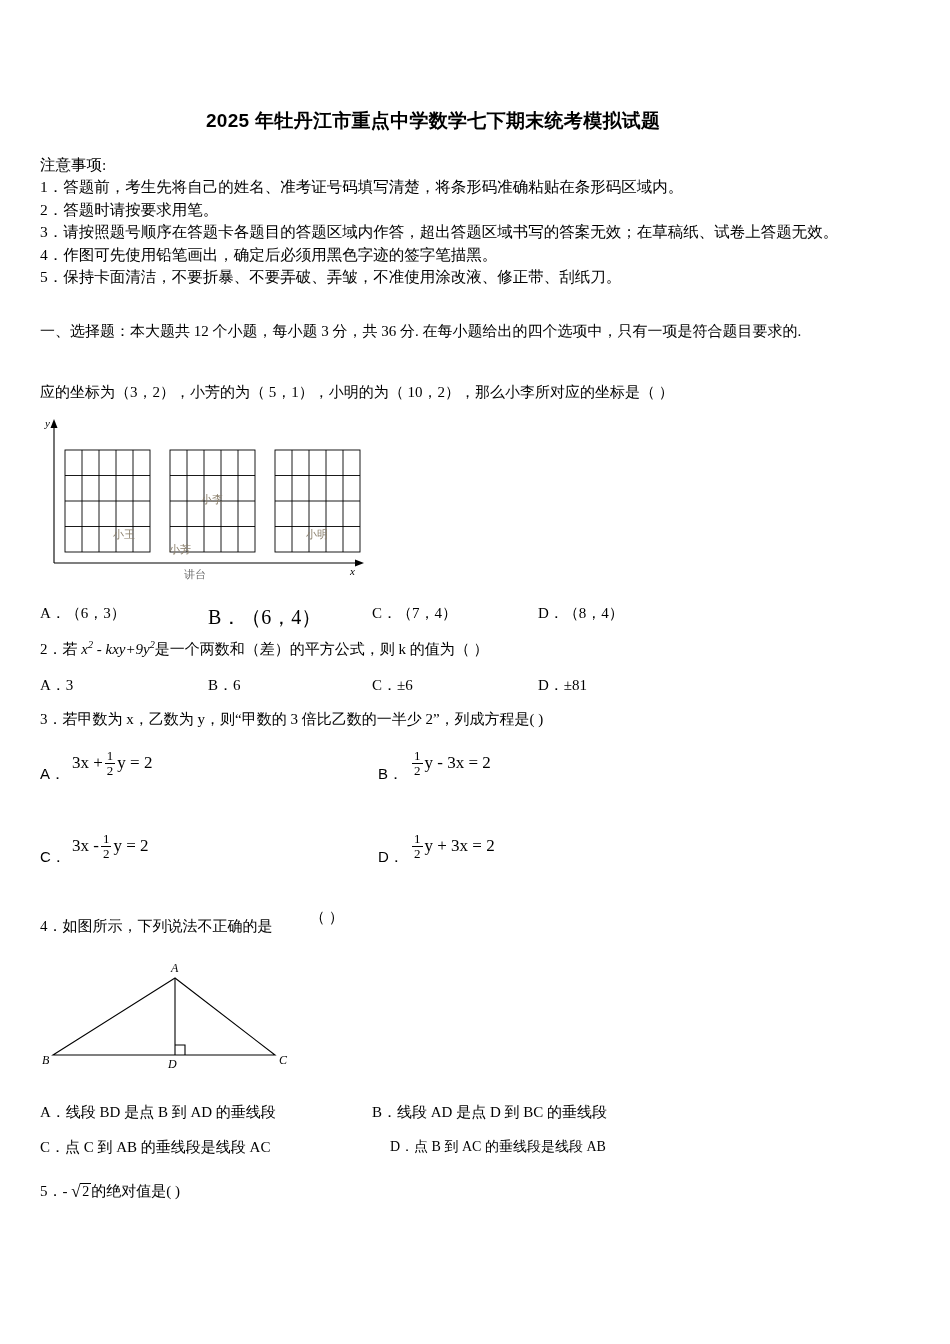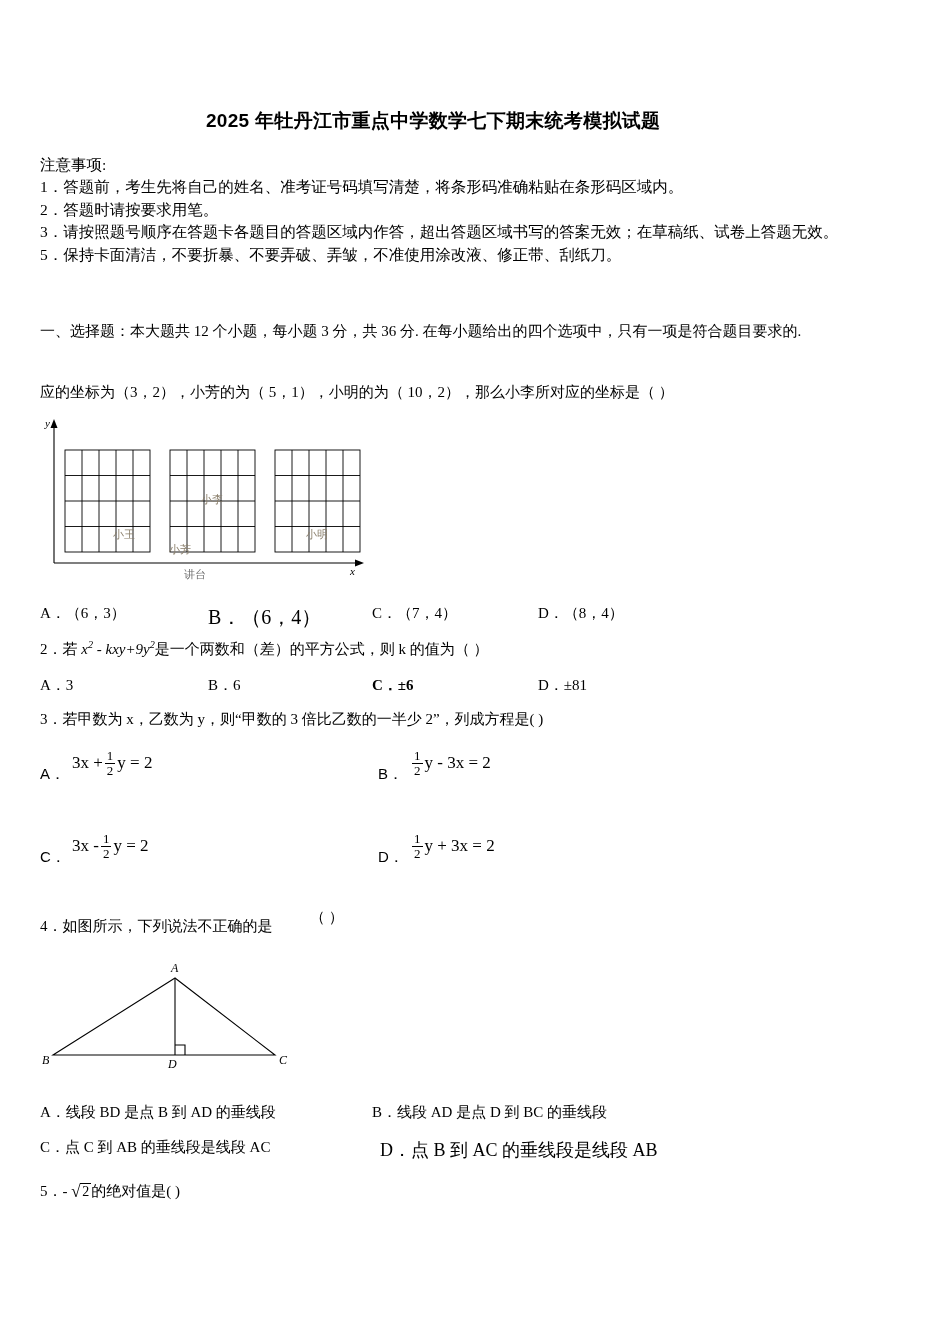--- a/index.html
+++ b/index.html
@@ -144,20 +144,21 @@
 <div class="page">
 
   <div class="doc-title">2025 年牡丹江市重点中学数学七下期末统考模拟试题</div>
 
   <div class="notice-head">注意事项:</div>
 
   <div class="notice-list">
     <div>1．答题前，考生先将自己的姓名、准考证号码填写清楚，将条形码准确粘贴在条形码区域内。</div>
     <div>2．答题时请按要求用笔。</div>
     <div>3．请按照题号顺序在答题卡各题目的答题区域内作答，超出答题区域书写的答案无效；在草稿纸、试卷上答题无效。</div>
+    <div>4．作图可先使用铅笔画出，确定后必须用黑色字迹的签字笔描黑。</div>
     <div>5．保持卡面清洁，不要折暴、不要弄破、弄皱，不准使用涂改液、修正带、刮纸刀。</div>
   </div>
 
   <div class="section-head">一、选择题：本大题共 12 个小题，每小题 3 分，共 36 分. 在每小题给出的四个选项中，只有一项是符合题目要求的.</div>
 
   <div class="q1-line2">应的坐标为（3，2），小芳的为（ 5，1），小明的为（ 10，2），那么小李所对应的坐标是（        ）</div>
 
   <div class="fig1">
     <svg width="330" height="175" viewBox="0 0 330 175">
 
@@ -213,21 +214,21 @@
   <div class="opt" style="left:208px; top:604px; font-size:20px;">B．（6，4）</div>
   <div class="opt" style="left:372px; top:604px; font-size:15px;">C．（7，4）</div>
   <div class="opt" style="left:538px; top:604px; font-size:15px;">D．（8，4）</div>
 
   <div class="q-text" style="left:40px; top:639px;">
     <span>2．</span><span>若 </span><span class="ital">x<sup>2</sup> - kxy+9y<sup>2</sup></span><span>是一个两数和（差）的平方公式，则 k 的值为（        ）</span>
   </div>
 
   <div class="opt" style="left:40px;  top:676px; font-size:15px;">A．3</div>
   <div class="opt" style="left:208px; top:676px; font-size:15px;">B．6</div>
-  <div class="opt" style="left:372px; top:676px; font-size:15px;font-weight:bold;">C．±6</div>
+  <div class="opt" style="left:372px; top:676px; font-size:15px;">C．±6</div>
   <div class="opt" style="left:538px; top:676px; font-size:15px;">D．±81</div>
 
   <div class="q-text" style="left:40px; top:710px;">
     <span>3．</span><span>若甲数为 x，乙数为 y，则“甲数的 3 倍比乙数的一半少 2”，列成方程是(  )</span>
   </div>
 
   <div class="optlabel" style="left:40px; top:765px;">A．</div>
   <div class="eqn" style="left:72px; top:750px;">
     <span>3x +</span><span class="frac"><span class="num">1</span><span class="den">2</span></span><span>y = 2</span>
   </div>
@@ -260,20 +261,20 @@
       <text x="131" y="12" font-size="12" font-style="italic" font-family="Liberation Serif, serif">A</text>
       <text x="2" y="104" font-size="12" font-style="italic" font-family="Liberation Serif, serif">B</text>
       <text x="128" y="108" font-size="12" font-style="italic" font-family="Liberation Serif, serif">D</text>
       <text x="239" y="104" font-size="12" font-style="italic" font-family="Liberation Serif, serif">C</text>
     </svg>
   </div>
 
   <div class="opt" style="left:40px;  top:1103px; font-size:15px;">A．线段 BD 是点 B 到 AD 的垂线段</div>
   <div class="opt" style="left:372px; top:1103px; font-size:15px;font-family:Liberation Serif, serif;">B．线段 AD 是点 D 到 BC 的垂线段</div>
   <div class="opt" style="left:40px;  top:1138px; font-size:15px;">C．点 C 到 AB 的垂线段是线段 AC</div>
-  <div class="opt" style="left:380px; top:1138px; font-size:18px;">D．点 B 到 AC 的垂线段是线段 AB</div>
+  <div class="opt" style="left:390px; top:1138px; font-size:14px;">D．点 B 到 AC 的垂线段是线段 AB</div>
 
   <div class="q-text" style="left:40px; top:1182px;">
     <span>5．</span><span>-</span>
     <span class="sqrt-wrap"><span class="radic">√</span><span class="rad-body">2</span></span><span>的绝对值是(      )</span>
   </div>
 
 </div>
 
 </body></html>

